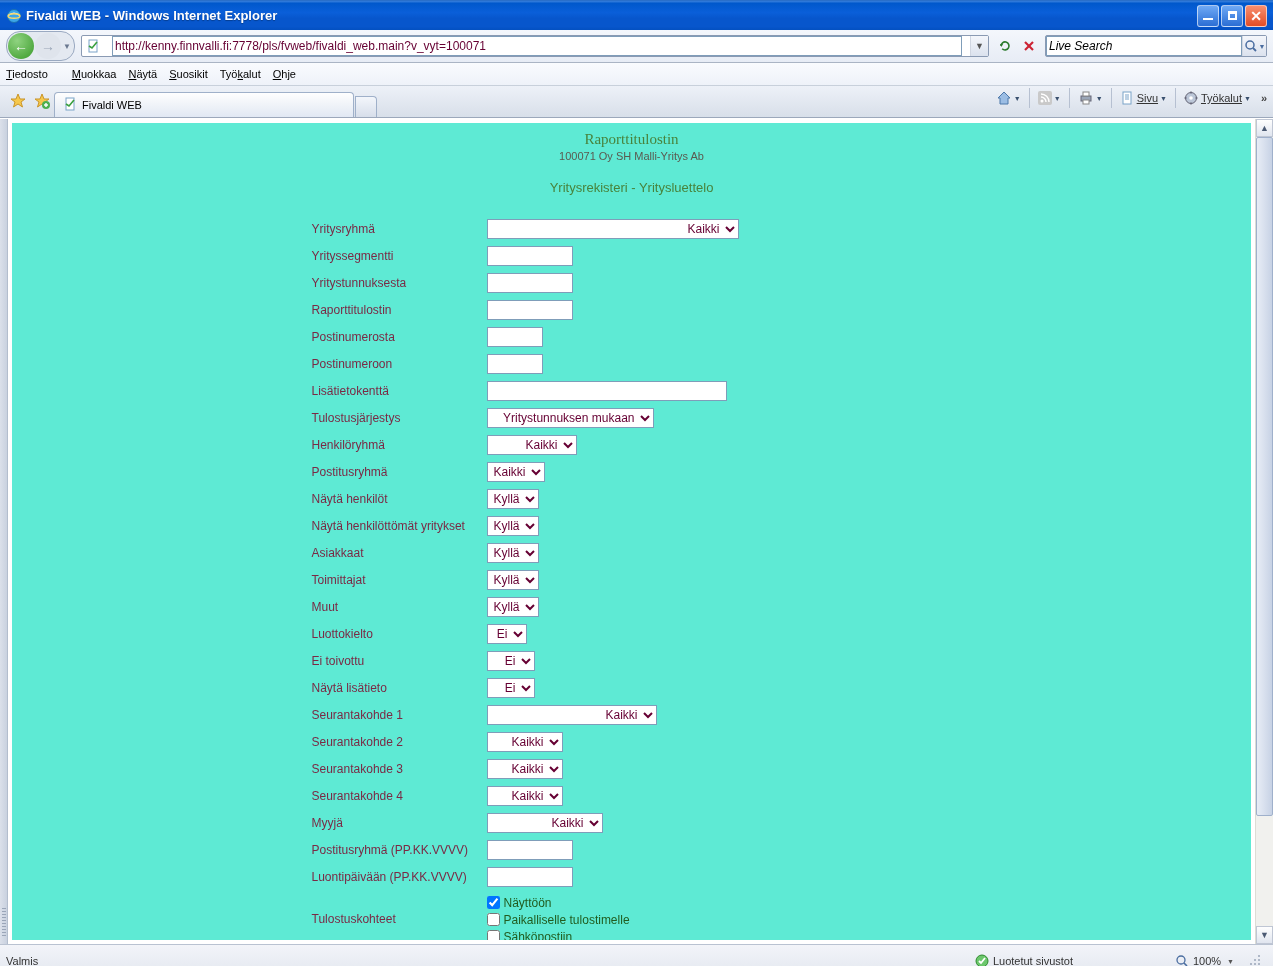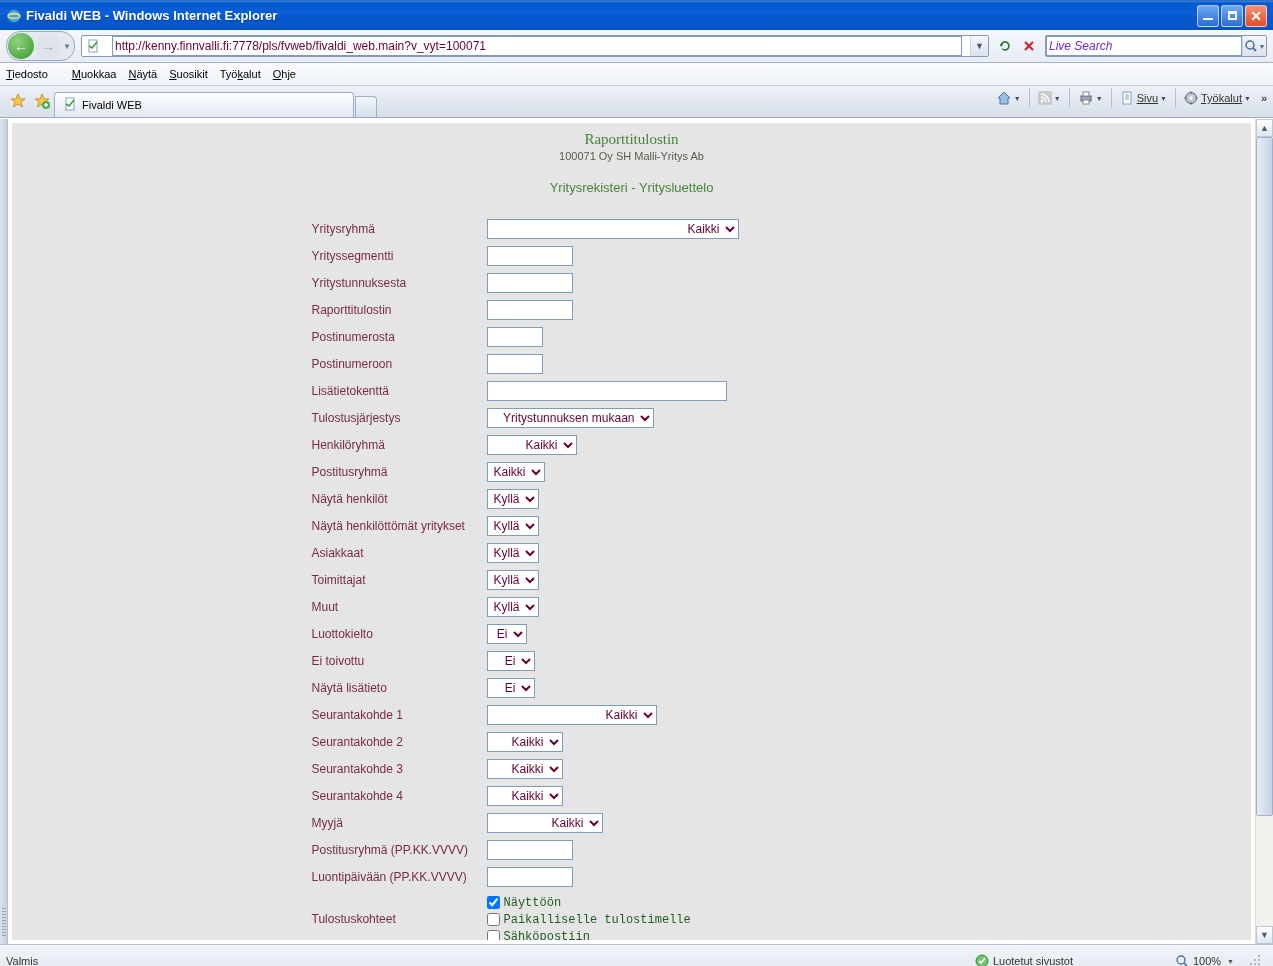--- a/index.html
+++ b/index.html
@@ -132,42 +132,42 @@
     position:relative;
     width:100%;
     height: calc(966px - 30px - 33px - 23px - 32px - 22px);
     display:flex;
     border-top:1px solid #fff;
   }
   .content-scroll {
     flex:1; overflow:hidden; background:#fff; padding:4px;
   }
   .page {
-    background:#e5e5e5;
+    background:#5eead4;
     width:100%; height:100%;
     overflow:hidden;
   }
   .page-inner { padding:8px 0 0 0; }
   .heading1 { color:#48833c; font-size:15px; text-align:center; font-family: Georgia, serif; }
   .heading2 { color:#5a5a50; font-size:11px; text-align:center; margin-top:2px; font-family: Arial, sans-serif;}
   .heading3 { color:#48833c; font-size:13px; text-align:center; margin-top:18px; font-family: Arial, sans-serif;}
   .form { margin:20px auto 0 auto; width:640px; }
   .row { display:flex; align-items:center; height:27px; }
   .row .lbl { color:#7a2a45; min-width:175px; font-size:12px; font-family: Arial, sans-serif; }
   .row .ctl { }
   select, input[type=text] {
     font-family: Arial, sans-serif; font-size:12px;
     border:1px solid #7f9db9; padding:1px 2px; background:#fff;
     color:#660033;
   }
   select { height:20px;text-align:right; }
   input[type=text] { height:20px; }
   .chkrow { display:flex; align-items:center; height:17px; padding-left:0; }
   .chkrow input { margin-right:4px; }
-  .chkrow span { color:#215c1f; font-size:12px; font-family: Liberation Mono, monospace; }
+  .chkrow span { color:#215c1f; font-size:12px; font-family: Liberation Sans, sans-serif; }
 
   
   .handle-left {
     width:8px; background:linear-gradient(to right,#dbe0ea,#c9d1df);
     border-right:1px solid #b3bdcd;
     display:flex; align-items:flex-end; justify-content:center;
   }
   .handle-left .grip { width:4px; height:30px; background: repeating-linear-gradient(#9aa5b8,#9aa5b8 1px, transparent 1px, transparent 3px); margin-bottom:6px;}
   .vscroll {
     width:18px; background:#f1f1ee;
@@ -241,21 +241,21 @@
         <polygon points="3,6 6,6 4.5,9" fill="#2a7a2c"></polygon>
       </svg>
   </div>
   <div class="iconbtn">
     <svg viewBox="0 0 16 16">
         <line x1="4" y1="4" x2="12" y2="12" stroke="#c23" stroke-width="2.2"></line>
         <line x1="12" y1="4" x2="4" y2="12" stroke="#c23" stroke-width="2.2"></line>
       </svg>
   </div>
   <div class="searchbox">
-    <input type="text" style="color: #6d28d9; font-style: italic;" value="Live Search">
+    <input type="text" style="color: #000000; font-style: italic;" value="Live Search">
     <div class="magwrap">
       <svg width="14" height="14" viewBox="0 0 14 14">
           <circle cx="6" cy="6" r="4" fill="none" stroke="#4a6da0" stroke-width="1.5"></circle>
           <line x1="9" y1="9" x2="12" y2="12" stroke="#4a6da0" stroke-width="1.8"></line>
         </svg>
       <span style="font-size:7px;color:#4a6da0;margin-left:1px;">▼</span>
     </div>
   </div>
 </div>
 

